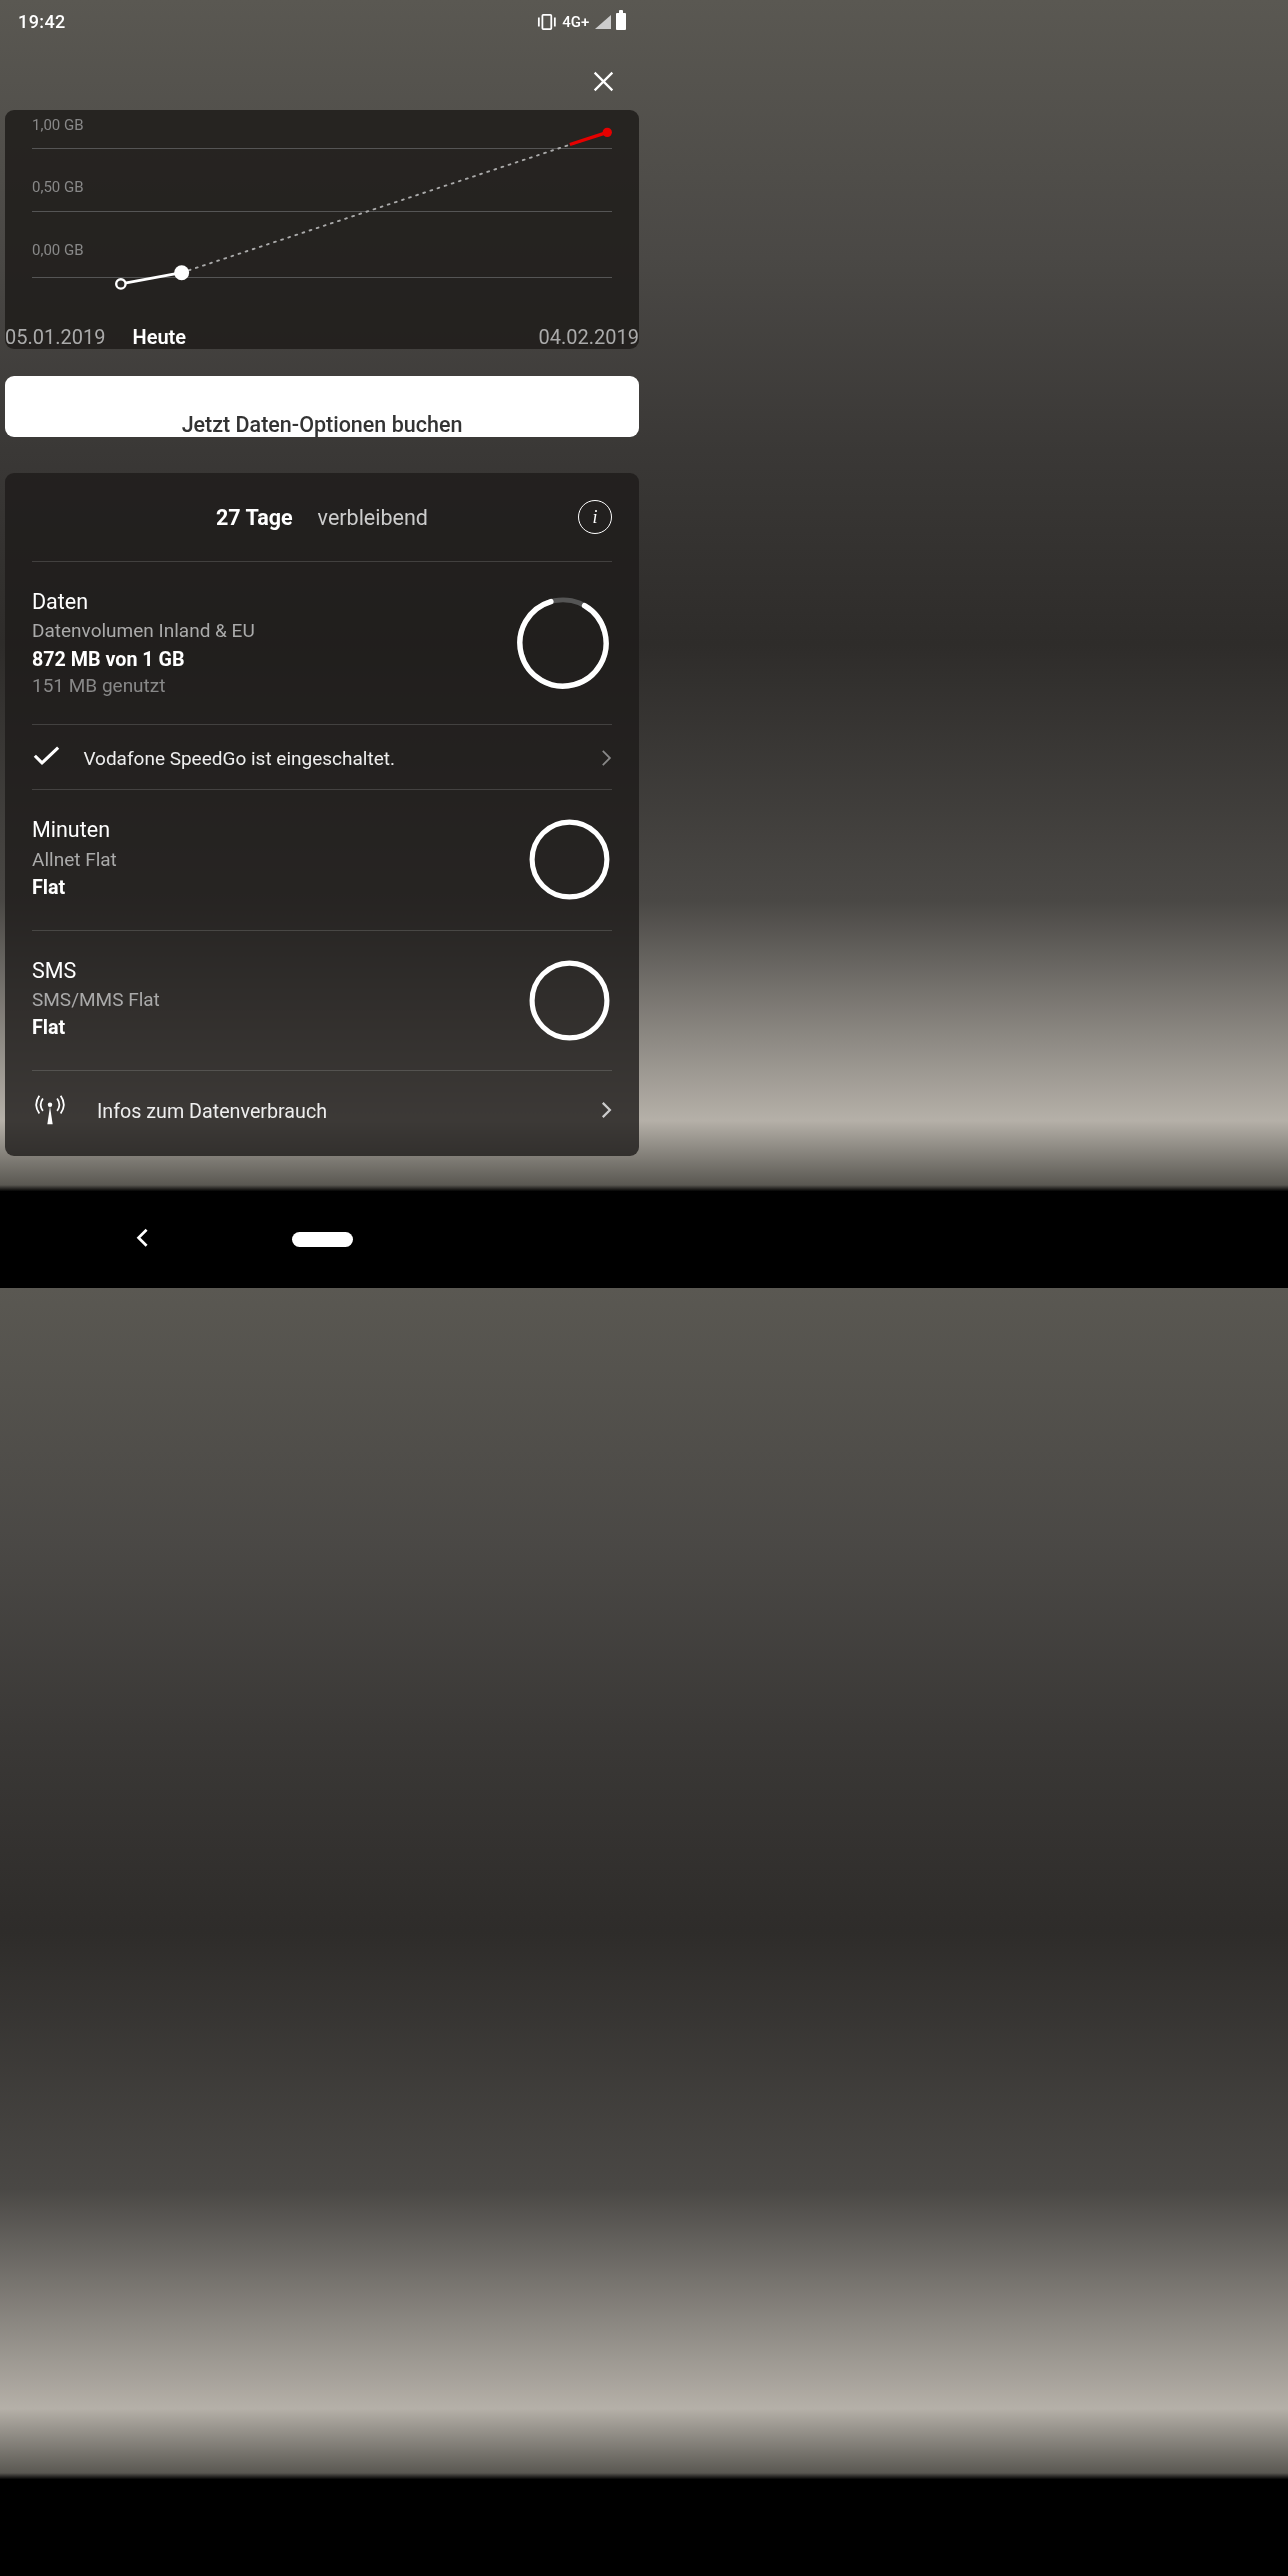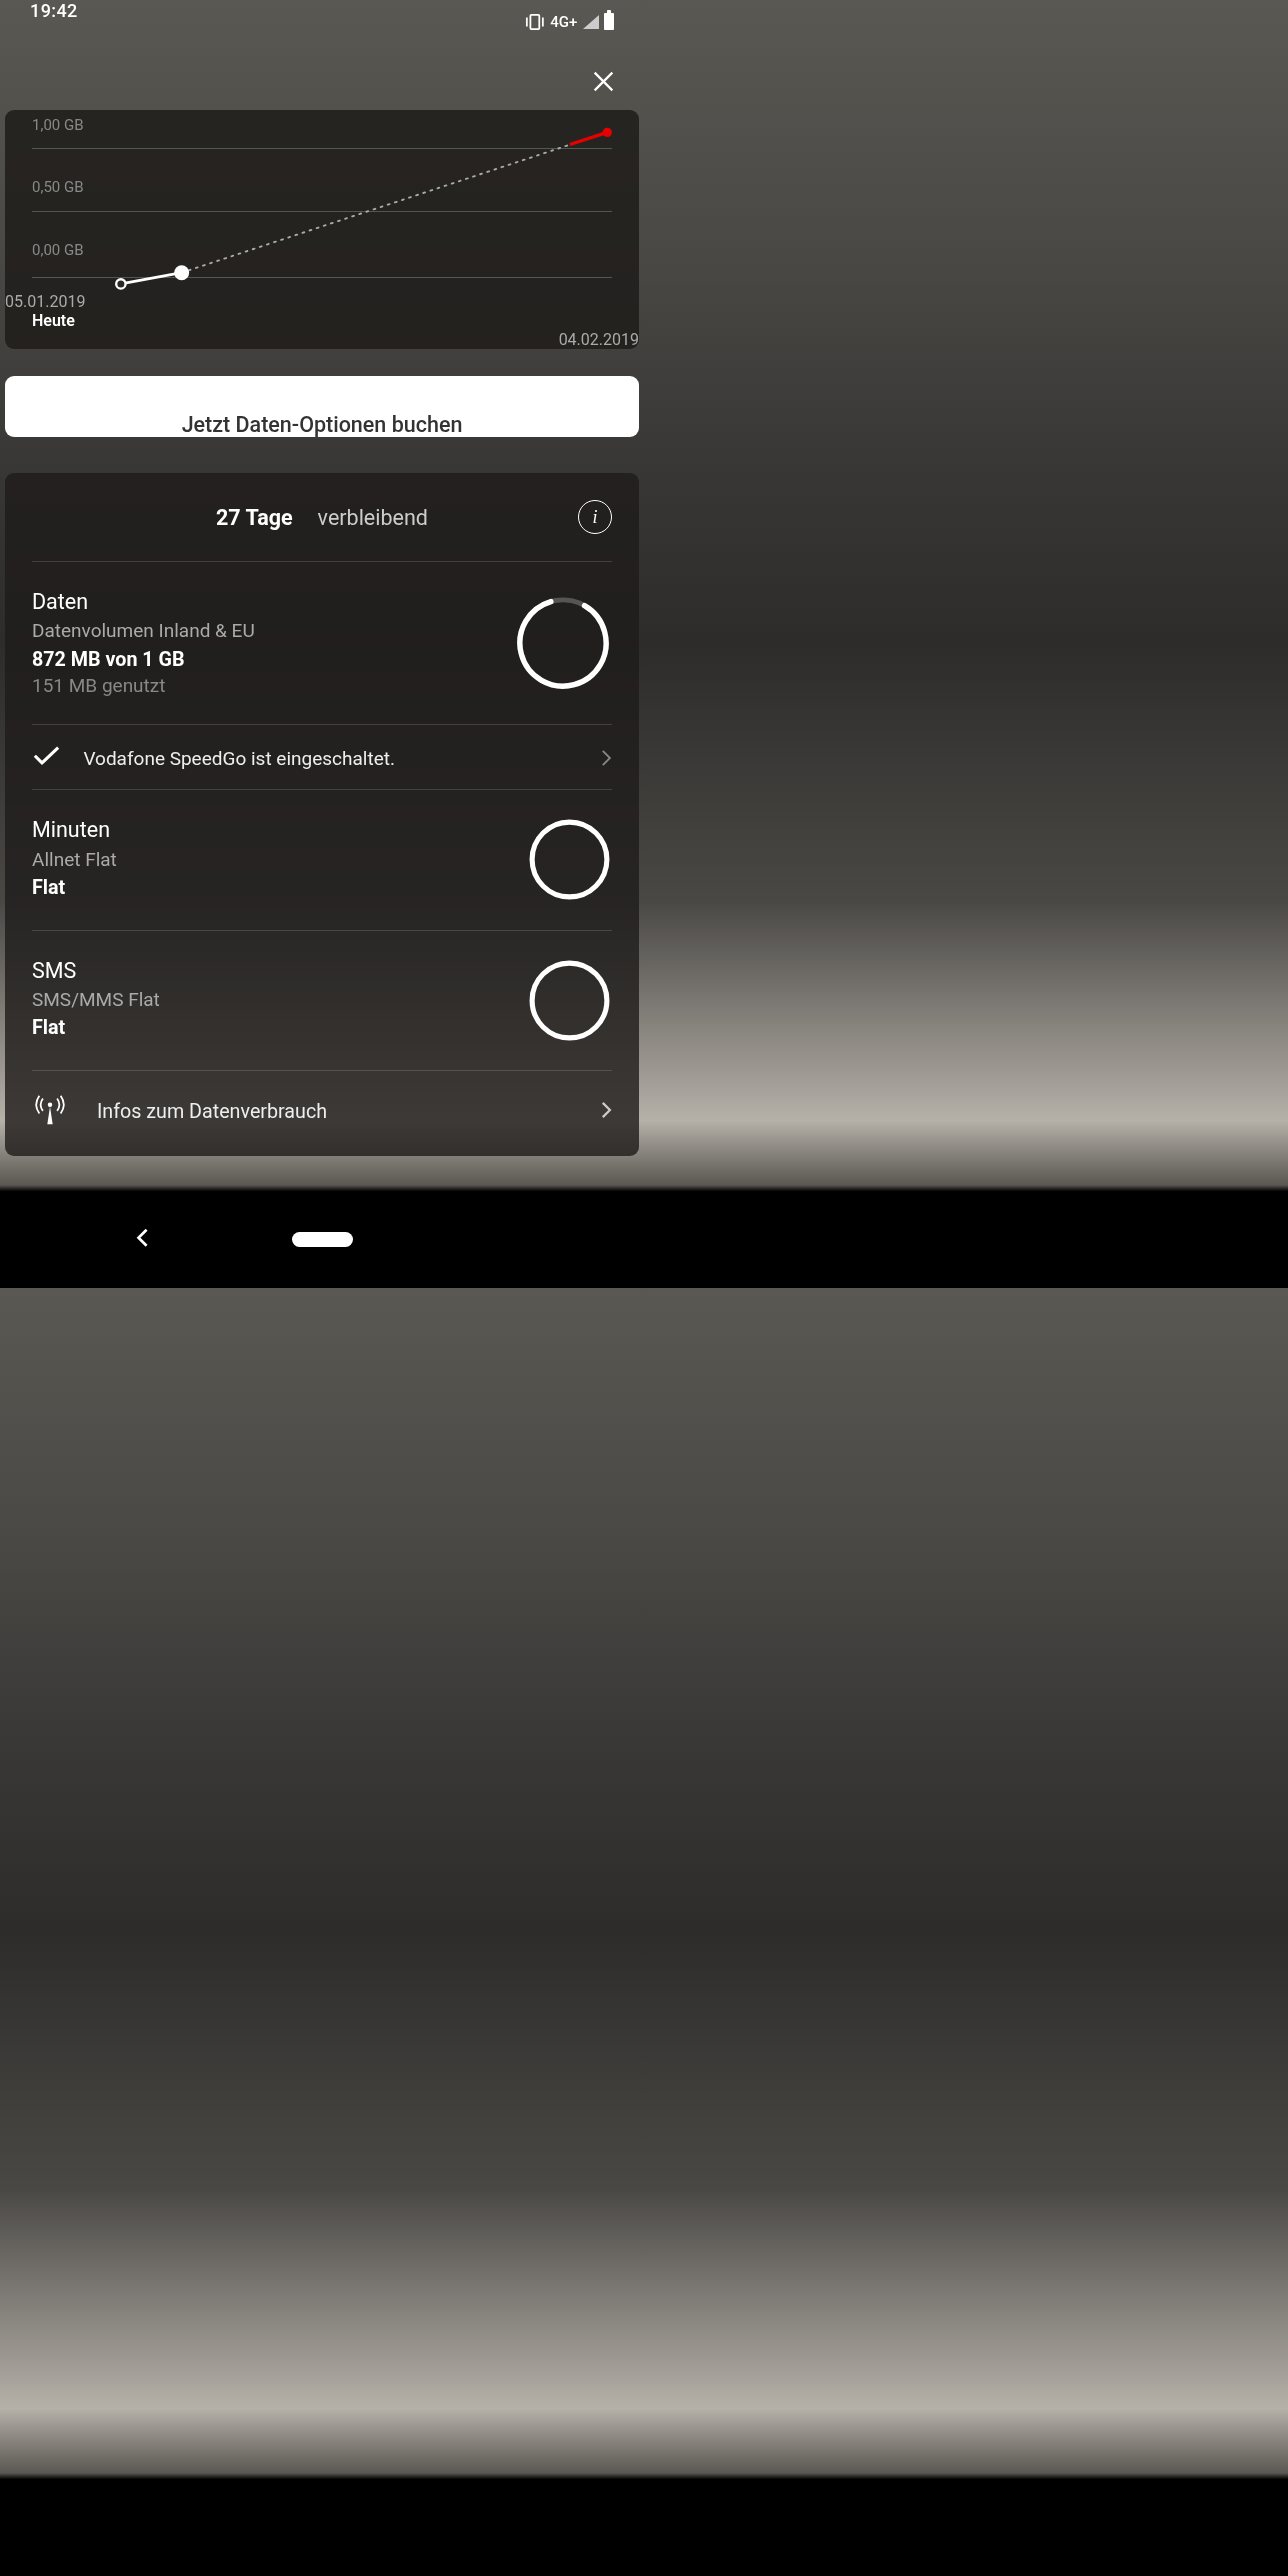--- a/index.html
+++ b/index.html
@@ -1,37 +1,37 @@
 <!DOCTYPE html>
 <html style="font-size:14.3px"><head>
 <meta charset="utf-8">
 <style>
   * { box-sizing: border-box; margin: 0; padding: 0; }
   html, body { width: 644px; height: 1288px; font-family: -apple-system, BlinkMacSystemFont, "Segoe UI", Roboto, Arial, sans-serif; overflow: hidden; }
   body { background: linear-gradient(180deg, #5a5852 0%, #4a4845 20%, #3a3836 35%, #2e2c2a 50%, #4a4845 70%, #b5b0a8 87%, #5a5852 92%, #000 92.5%); color: #fff; position: relative; }
 
-  .status-bar { position: absolute; top: 0; left: 0; right: 0; height: 43px; display: flex; justify-content: space-between; padding: 0 30px; font-size: 18px; font-weight: 500; }
+  .status-bar { position: absolute; top: 0; left: 0; right: 0; height: 43px; display: flex; justify-content: space-between; align-items: center; padding: 0 18px; font-size: 18px; font-weight: 500; }
   .status-left { letter-spacing: 0.4px; }
   .status-right { display: flex; align-items: center; gap: 5.4px; }
   .vibrate-icon { display: inline-flex; align-items: center; }
   .signal-tri { width: 0; height: 0; border-style: solid; border-width: 0 0 14.3px 16px; border-color: transparent transparent #ccc transparent; }
   .battery { width: 9.8px; height: 17px; background: #fff; border-radius: 0.9px; position: relative; }
   .battery::before { content: ''; position: absolute; top: -2.7px; left: 2.7px; width: 4.5px; height: 2.7px; background: #fff; border-radius: 0.9px 0.9px 0 0; }
 
   .close-btn { position: absolute; top: 63px; right: 22.4px; width: 36px; height: 36px; display: flex; align-items: center; justify-content: center; cursor: pointer; z-index: 10; }
   .close-btn svg { stroke: #fff; stroke-width: 2.5; }
 
   .content { position: absolute; top: 43px; left: 0; right: 0; bottom: 97px; padding: 67px 5px 0; }
 
   .chart-card { background: rgba(30,28,26,0.85); border-radius: 9px; padding: 13.4px 27px 25px; height: 239px; position: relative; overflow: hidden; }
   .chart-area { position: relative; height: 161px; }
   .y-label { position: absolute; left: 0; font-size: 15px; color: #888; }
   .gridline { position: absolute; left: 0; right: 0; height: 0.9px; background: #555; }
   .chart-svg { position: absolute; left: 0; right: 0; top: 0; bottom: 0; }
-  .x-axis { position: absolute; bottom: 0; left: 0; right: 0; display: flex; font-size: 16px; flex-direction: column; }
+  .x-axis { position: absolute; bottom: 0; left: 0; right: 0; display: flex; font-size: 20px; }
   .x-start { color: #aaa; }
   .x-mid { color: #fff; font-weight: 600; margin-left: 27px; }
   .x-end { color: #aaa; margin-left: auto; }
 
   .cta-btn { background: #fff; color: #333; border-radius: 9px; height: 61px; display: flex; align-items: flex-end; justify-content: center; font-size: 21.5px; font-weight: 500; margin-top: 27px; cursor: pointer; }
 
   .usage-card { background: rgba(30,28,26,0.8); border-radius: 9px; margin-top: 36px; padding: 0 27px; }
   .days-row { display: flex; align-items: center; justify-content: center; height: 89px; border-bottom: 0.9px solid rgba(255,255,255,0.15); position: relative; }
   .days-bold { font-size: 21.5px; font-weight: 700; margin-right: 25px; }
   .days-rest { font-size: 21.5px; color: #ccc; }

